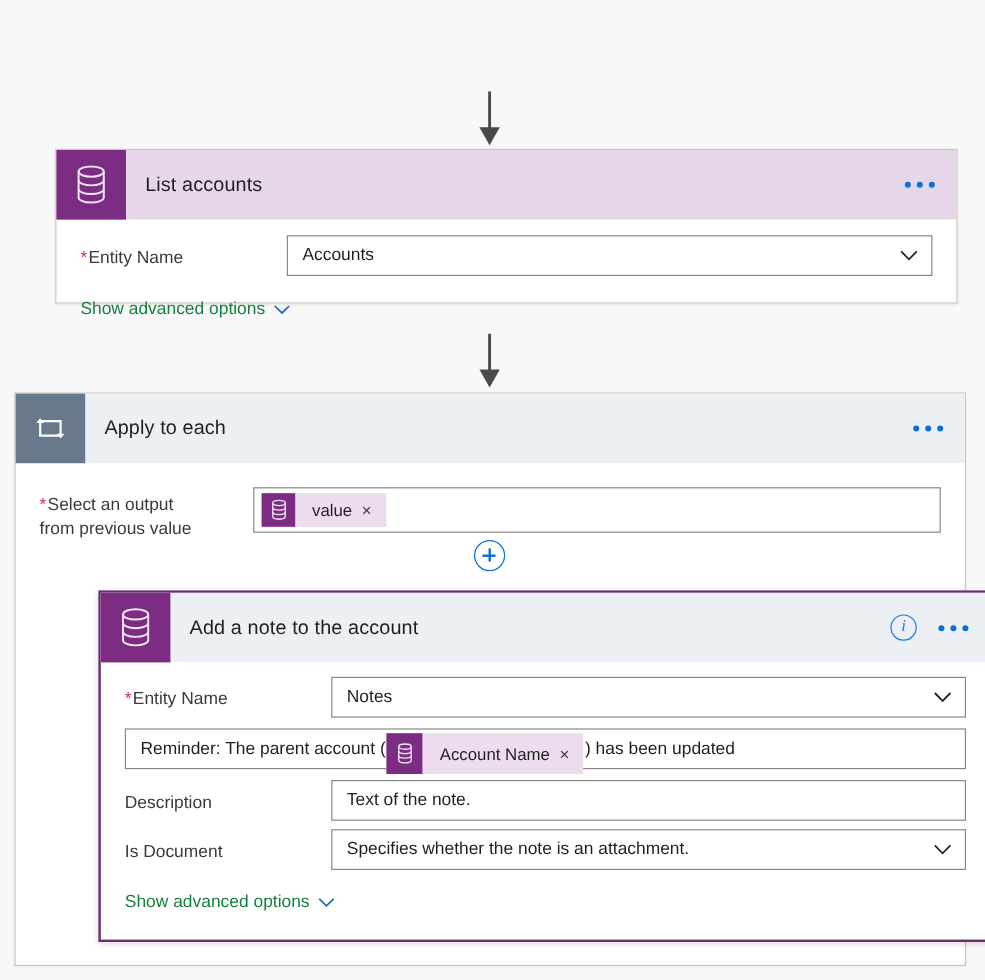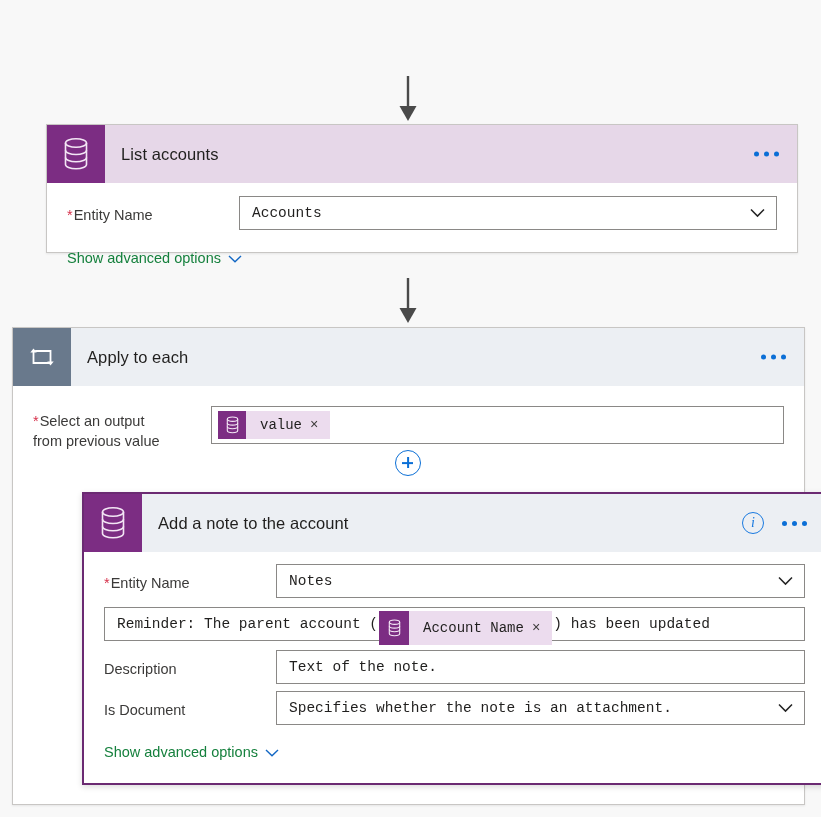--- a/index.html
+++ b/index.html
@@ -87,21 +87,20 @@
     flex: 1;
     position: relative;
     border: 1px solid #8a8886;
     background: #ffffff;
     height: 34px;
     display: flex;
     align-items: center;
     padding: 0 34px 0 12px;
     font-size: 14.5px;
     color: #201f1e;
-    font-family: Liberation Mono, monospace;
   }
   .control.plain { padding-right: 12px; }
   .chev {
     position: absolute; right: 11px; top: 50%;
     width: 15px; height: 9px;
     transform: translateY(-50%);
   }
   .chev svg { display: block; }
   .adv-link {
     color: #15803d;

